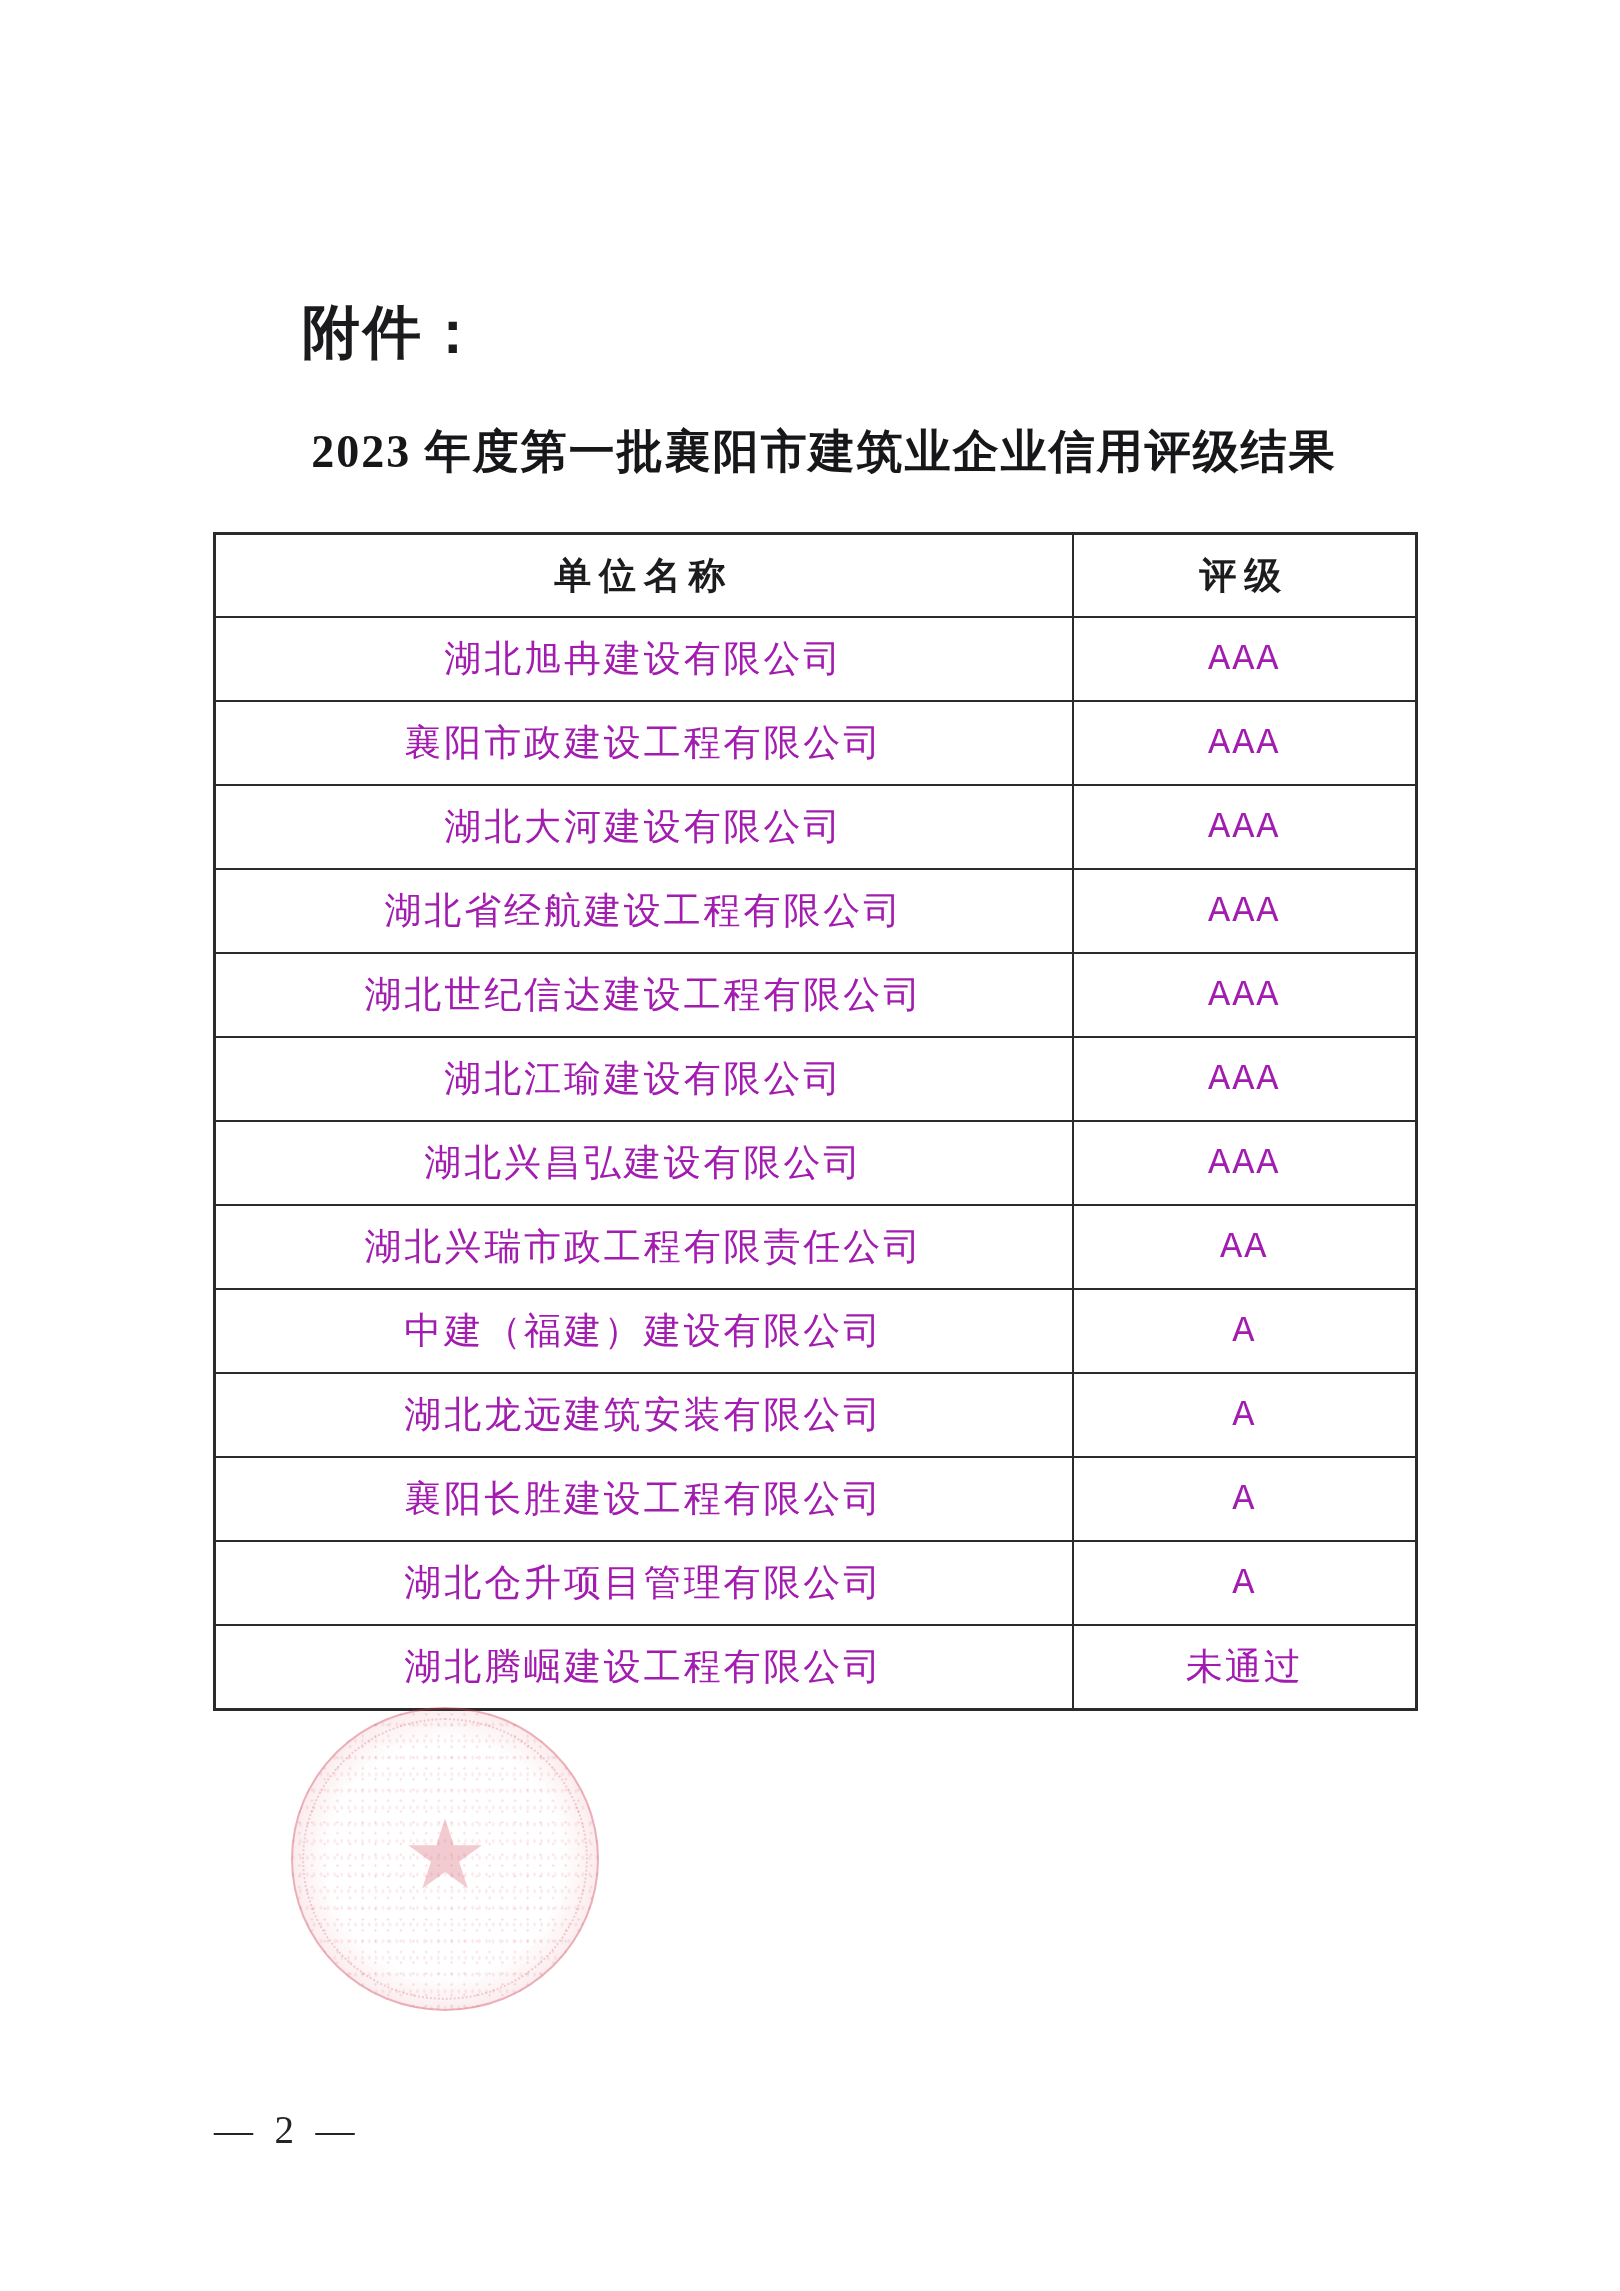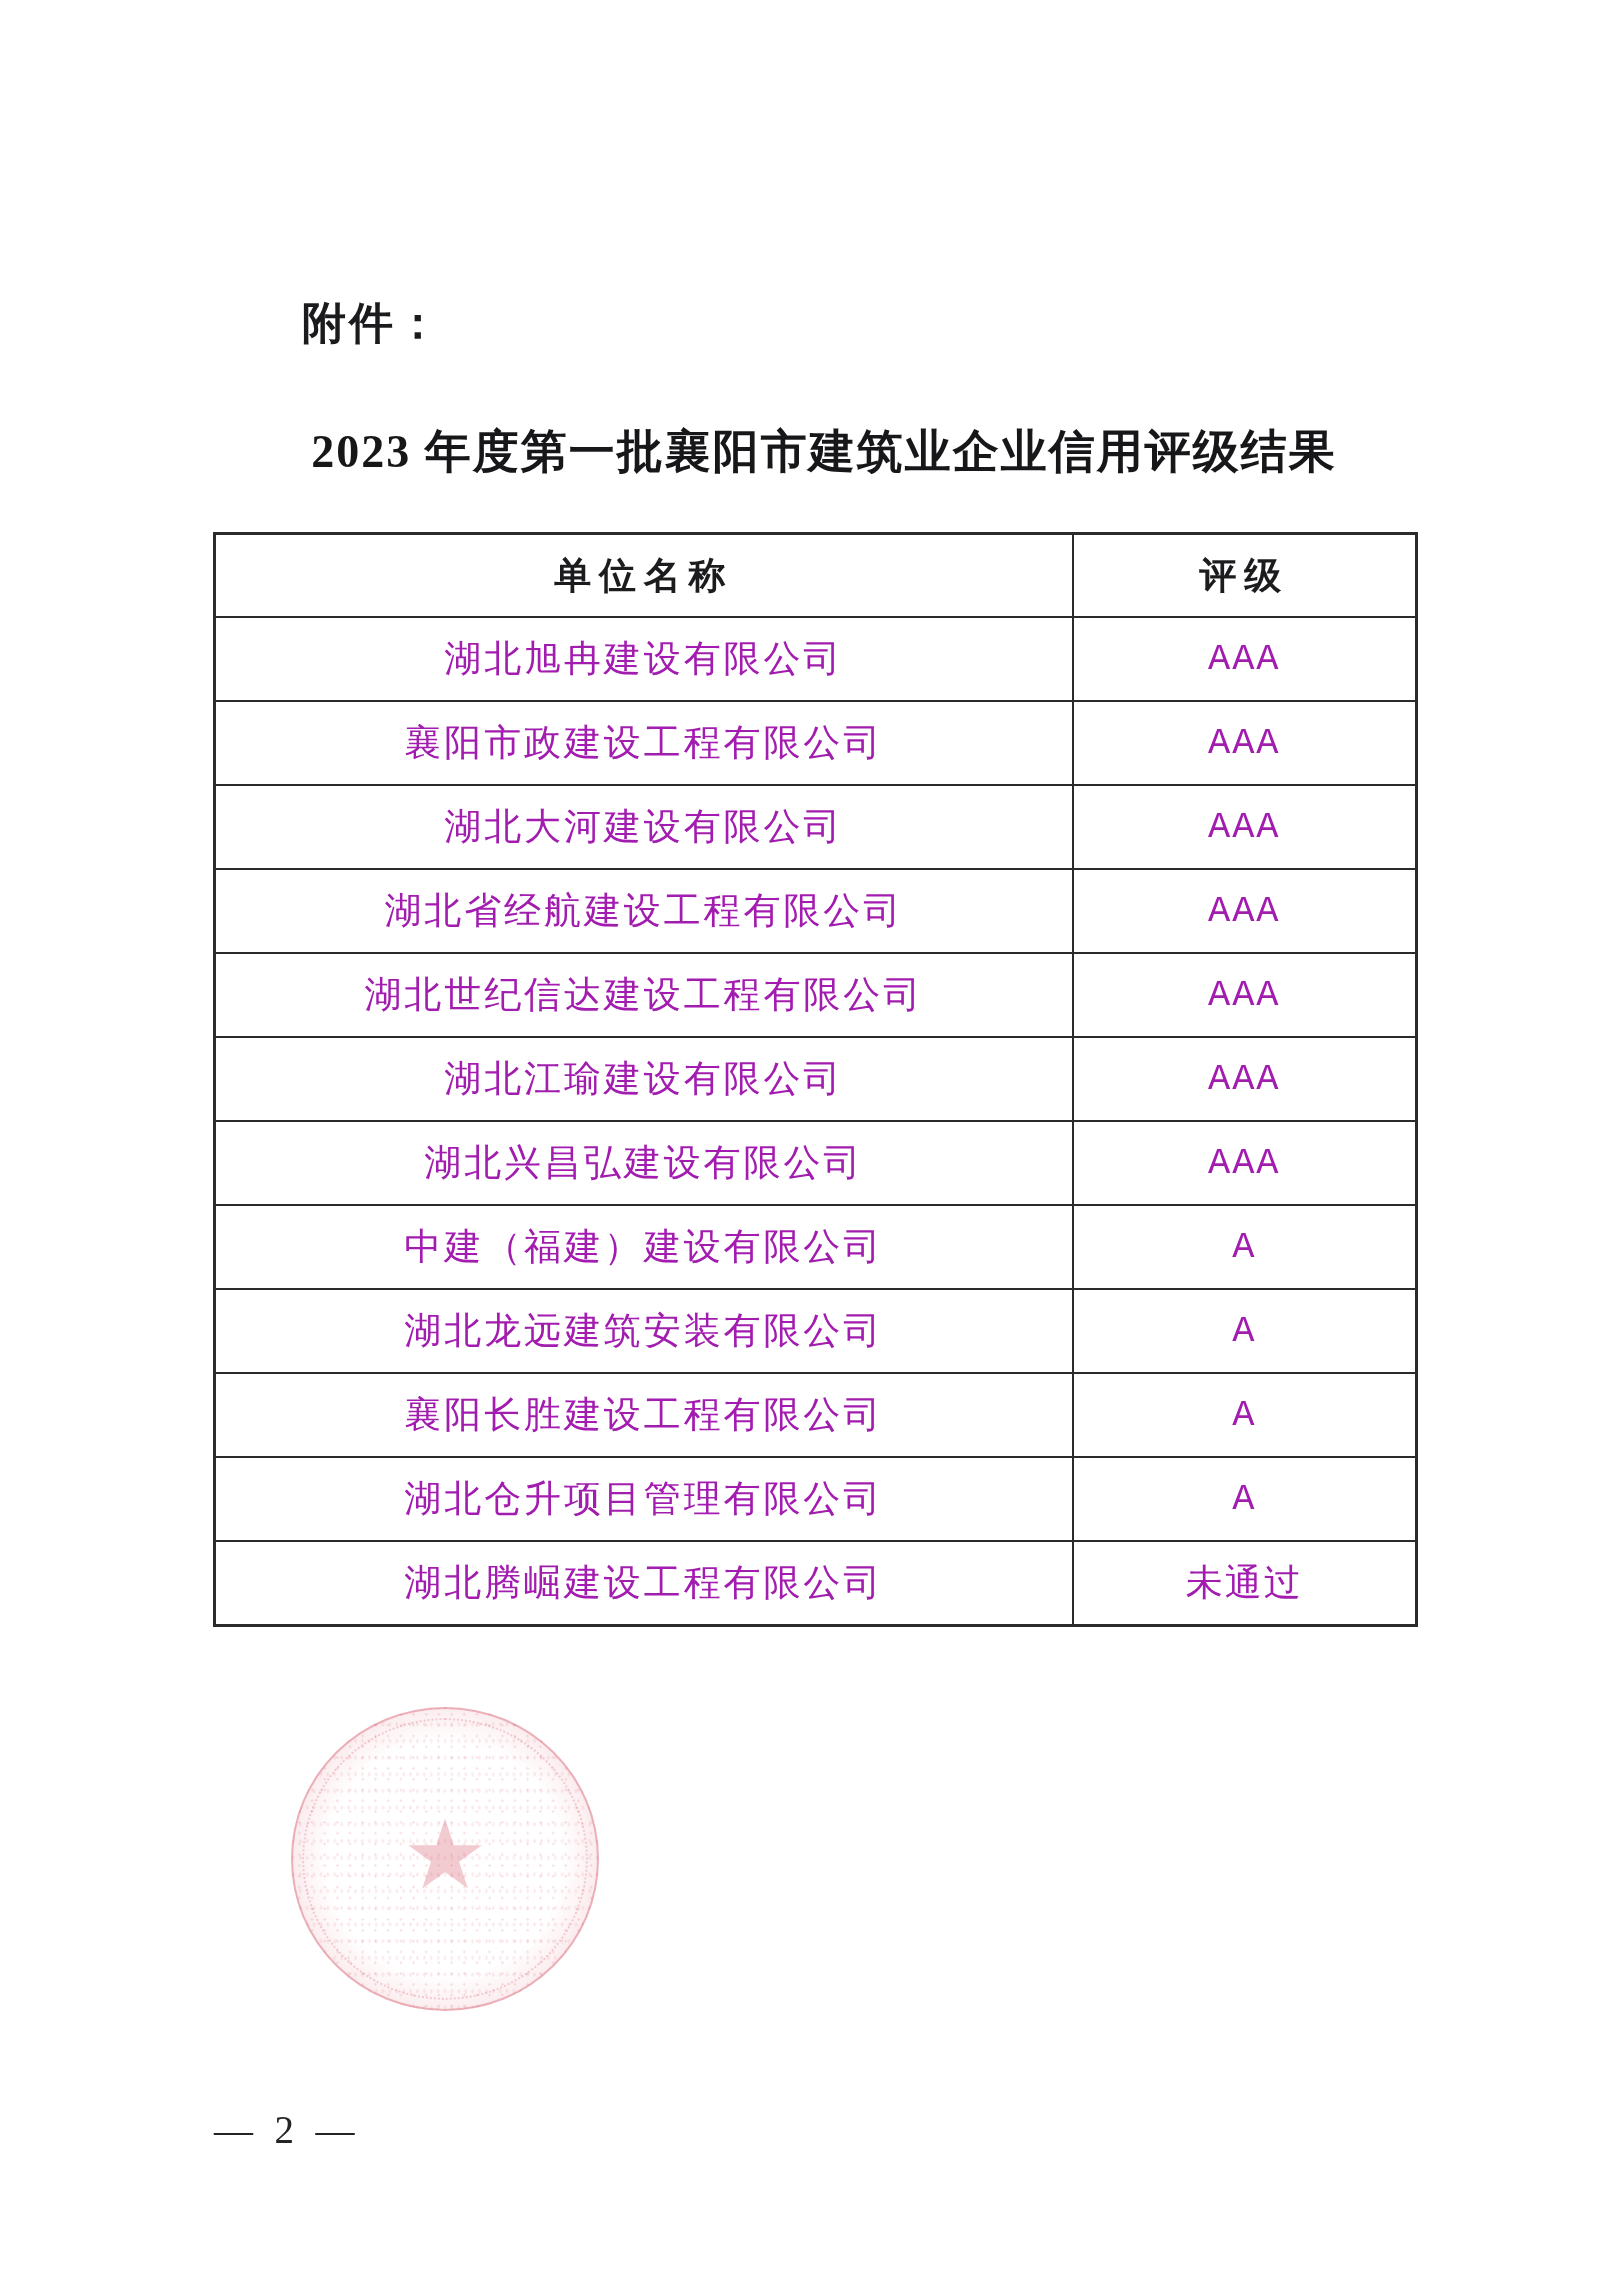--- a/index.html
+++ b/index.html
@@ -19,21 +19,21 @@
     position: absolute;
     inset: 0;
     background: #ffffff;
   }
   .attachment-label {
     position: absolute;
     left: 302px;
     top: 294px;
     font-family: "Liberation Sans", "DejaVu Sans", sans-serif;
     font-weight: bold;
-    font-size: 44px;
+    font-size: 58px;
     letter-spacing: 2.9px;
     color: #1b1b1d;
   }
   .doc-title {
     position: absolute;
     left: 0;
     top: 421px;
     width: 100%;
     text-align: center;
     font-size: 46px;
@@ -165,20 +165,24 @@
         </tr>
         <tr>
           <td class="company-cell">湖北江瑜建设有限公司</td>
           <td class="rating-cell">AAA</td>
         </tr>
         <tr>
           <td class="company-cell">湖北兴昌弘建设有限公司</td>
           <td class="rating-cell">AAA</td>
         </tr>
         <tr>
+          <td class="company-cell">湖北兴瑞市政工程有限责任公司</td>
+          <td class="rating-cell">AA</td>
+        </tr>
+        <tr>
           <td class="company-cell">中建（福建）建设有限公司</td>
           <td class="rating-cell">A</td>
         </tr>
         <tr>
           <td class="company-cell">湖北龙远建筑安装有限公司</td>
           <td class="rating-cell">A</td>
         </tr>
         <tr>
           <td class="company-cell">襄阳长胜建设工程有限公司</td>
           <td class="rating-cell">A</td>

